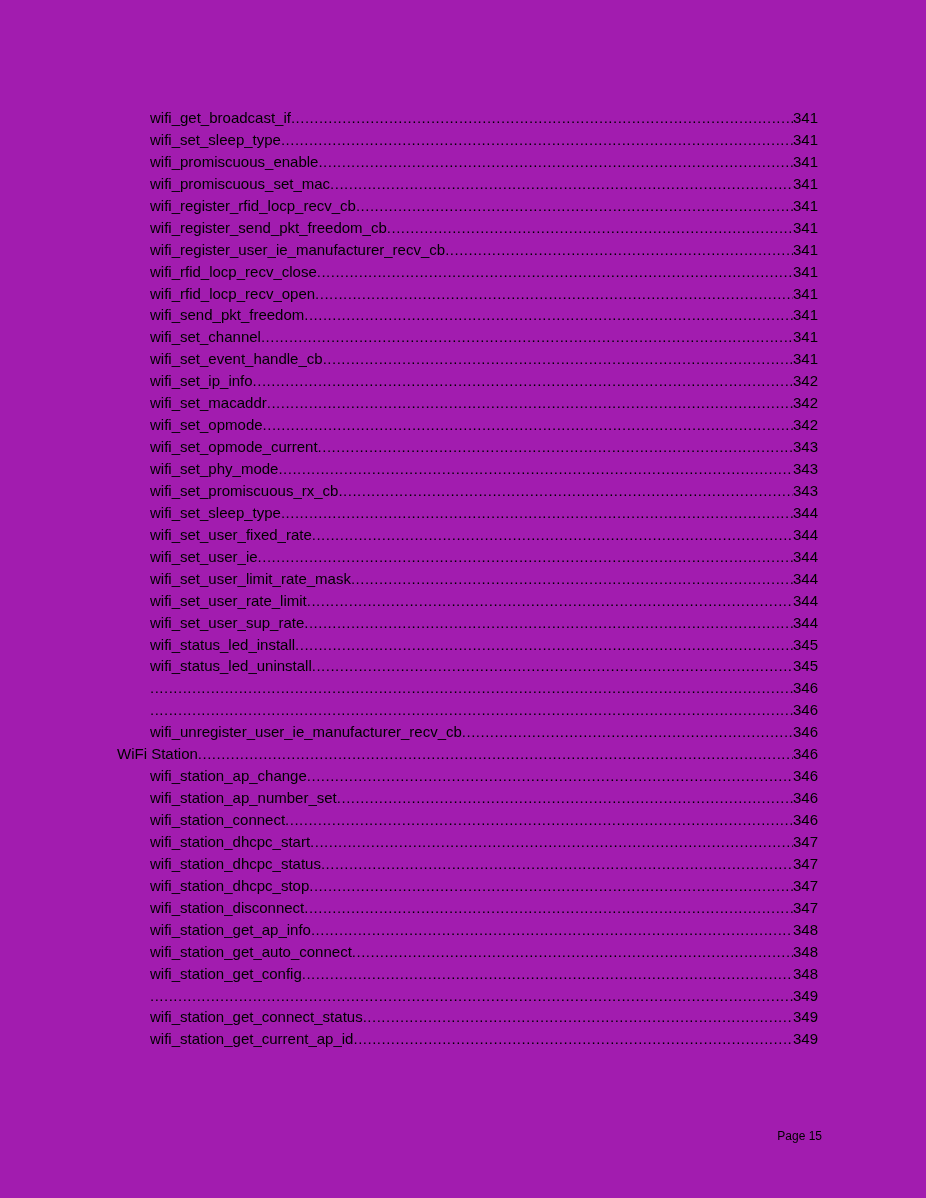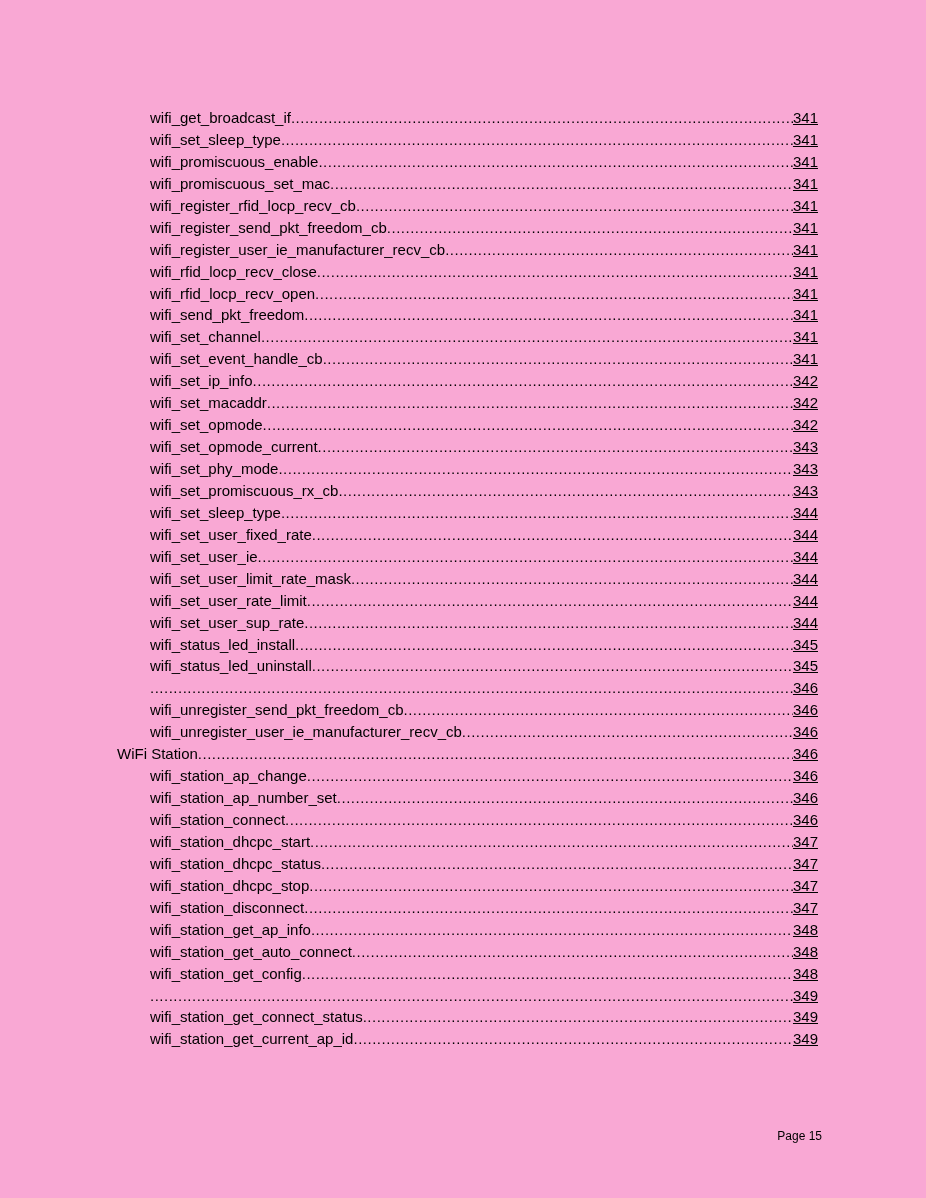--- a/index.html
+++ b/index.html
@@ -4,21 +4,21 @@
 <style>
   html, body {
     margin: 0;
     padding: 0;
     background: #ffffff;
   }
   .page {
     position: relative;
     width: 926px;
     height: 1198px;
-    background: #f9a8d4;
+    background: #a21caf;
     overflow: hidden;
     font-family: "Liberation Sans", sans-serif;
     color: #000000;
   }
   .toc-list {
     position: absolute;
     left: 117px;
     top: 107px;
     width: 701px;
   }
@@ -44,21 +44,20 @@
     min-width: 0;
   }
   .toc-dots::after {
     content: "..............................................................................................................................................................................................................";
     letter-spacing: 0.5px;
   }
   .toc-page {
     flex: 0 0 auto;
     white-space: nowrap;
     text-align: left;
-    text-decoration: underline;
   }
   .footer {
     position: absolute;
     right: 104px;
     top: 1129px;
     font-size: 12px;
     line-height: 14px;
     color: #000000;
   }
 </style>
@@ -223,21 +222,20 @@
       <span class="toc-dots"></span>
       <span class="toc-page">345</span>
     </div>
 
     <div class="toc-row level-2">
       <span class="toc-dots"></span>
       <span class="toc-page">346</span>
     </div>
 
     <div class="toc-row level-2">
-      <span class="toc-label">wifi_unregister_send_pkt_freedom_cb</span>
       <span class="toc-dots"></span>
       <span class="toc-page">346</span>
     </div>
 
     <div class="toc-row level-2">
       <span class="toc-label">wifi_unregister_user_ie_manufacturer_recv_cb</span>
       <span class="toc-dots"></span>
       <span class="toc-page">346</span>
     </div>
 

